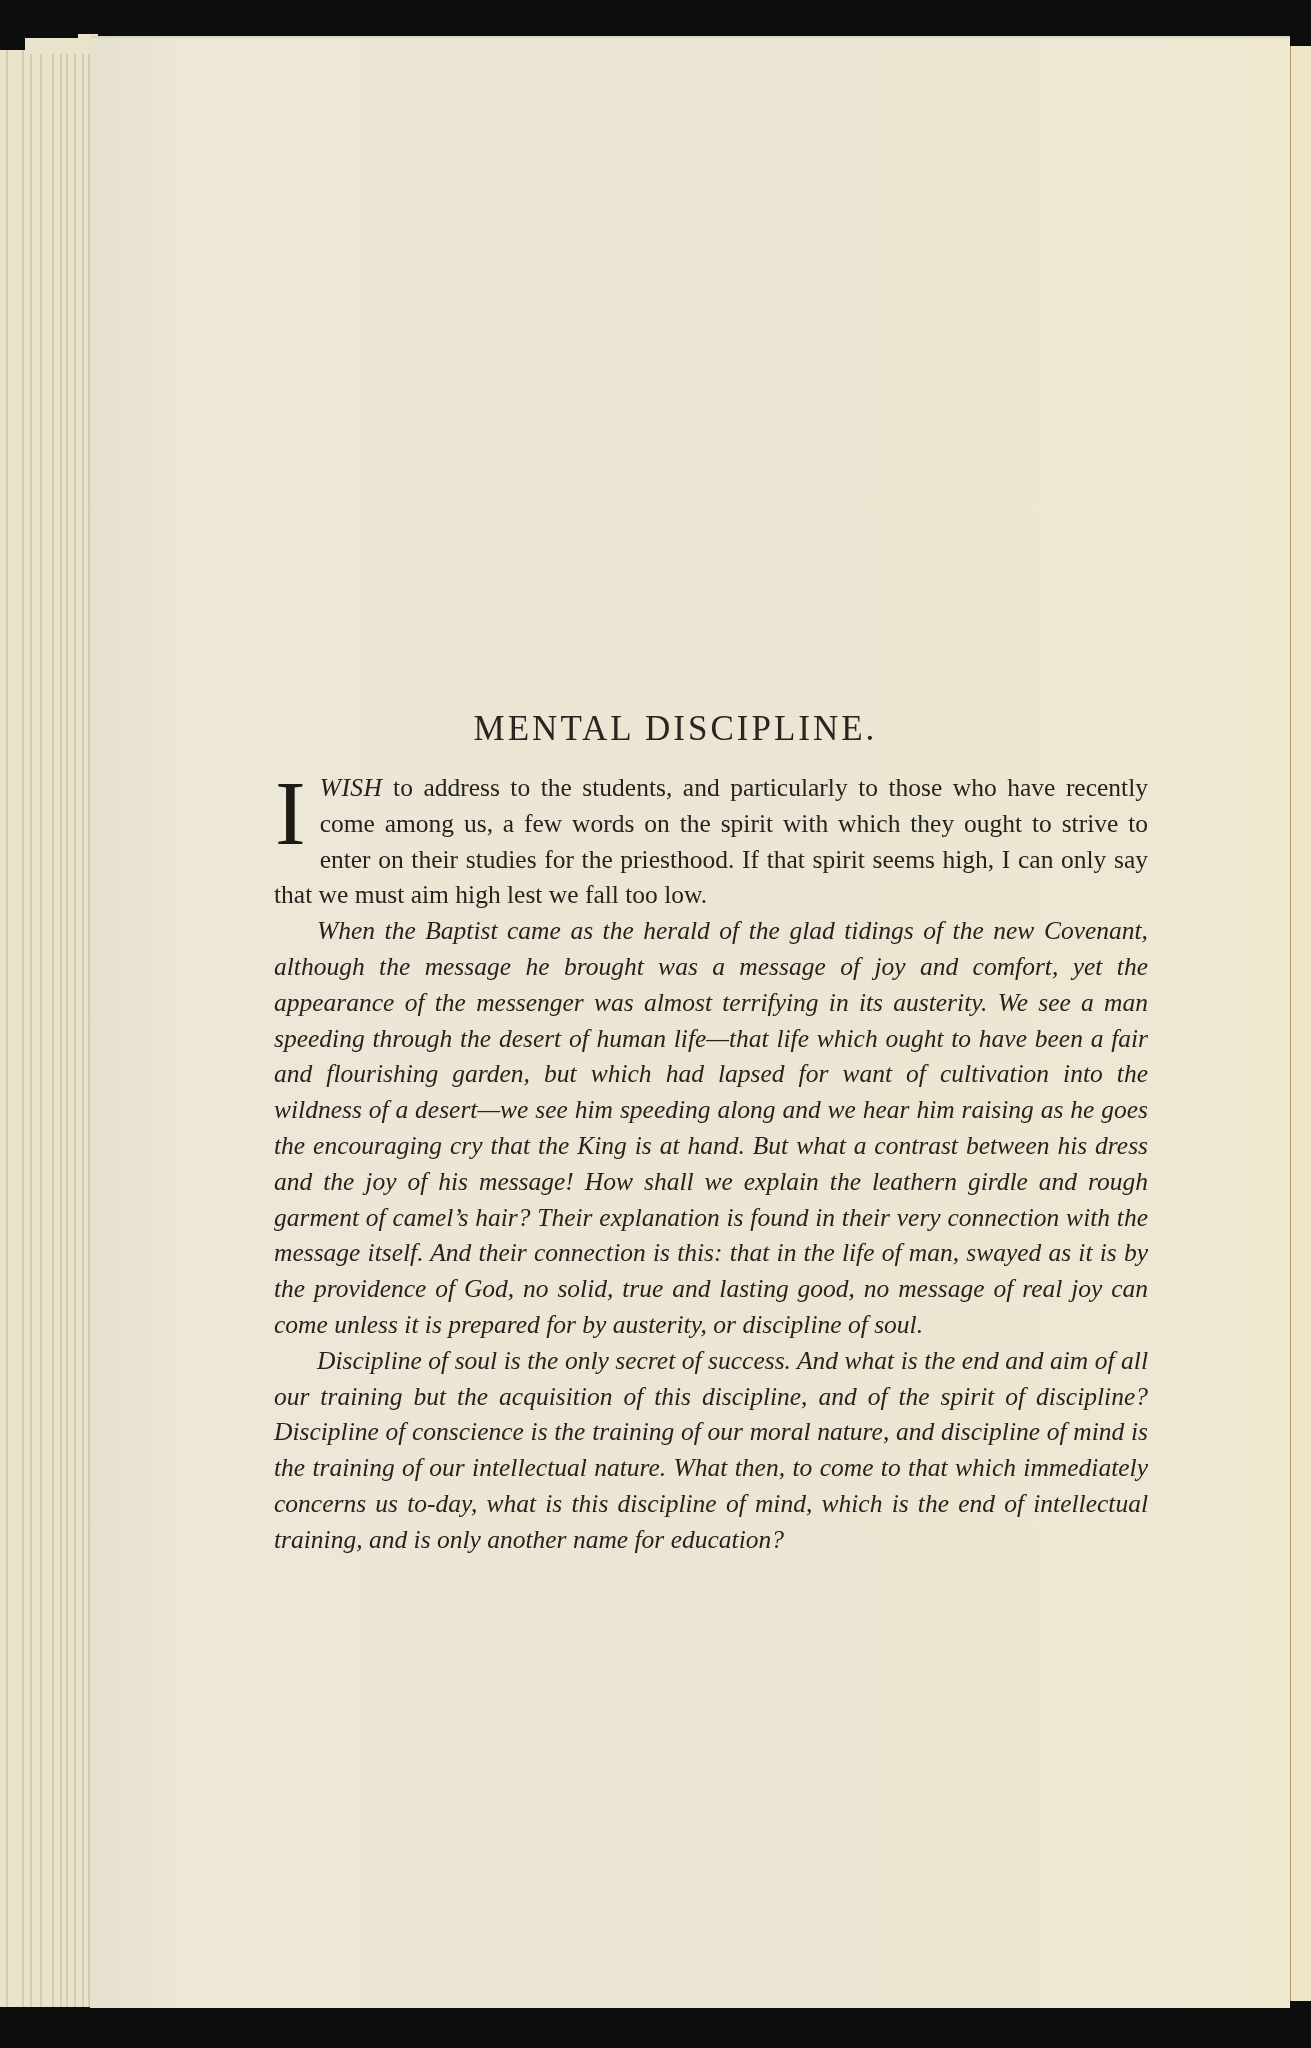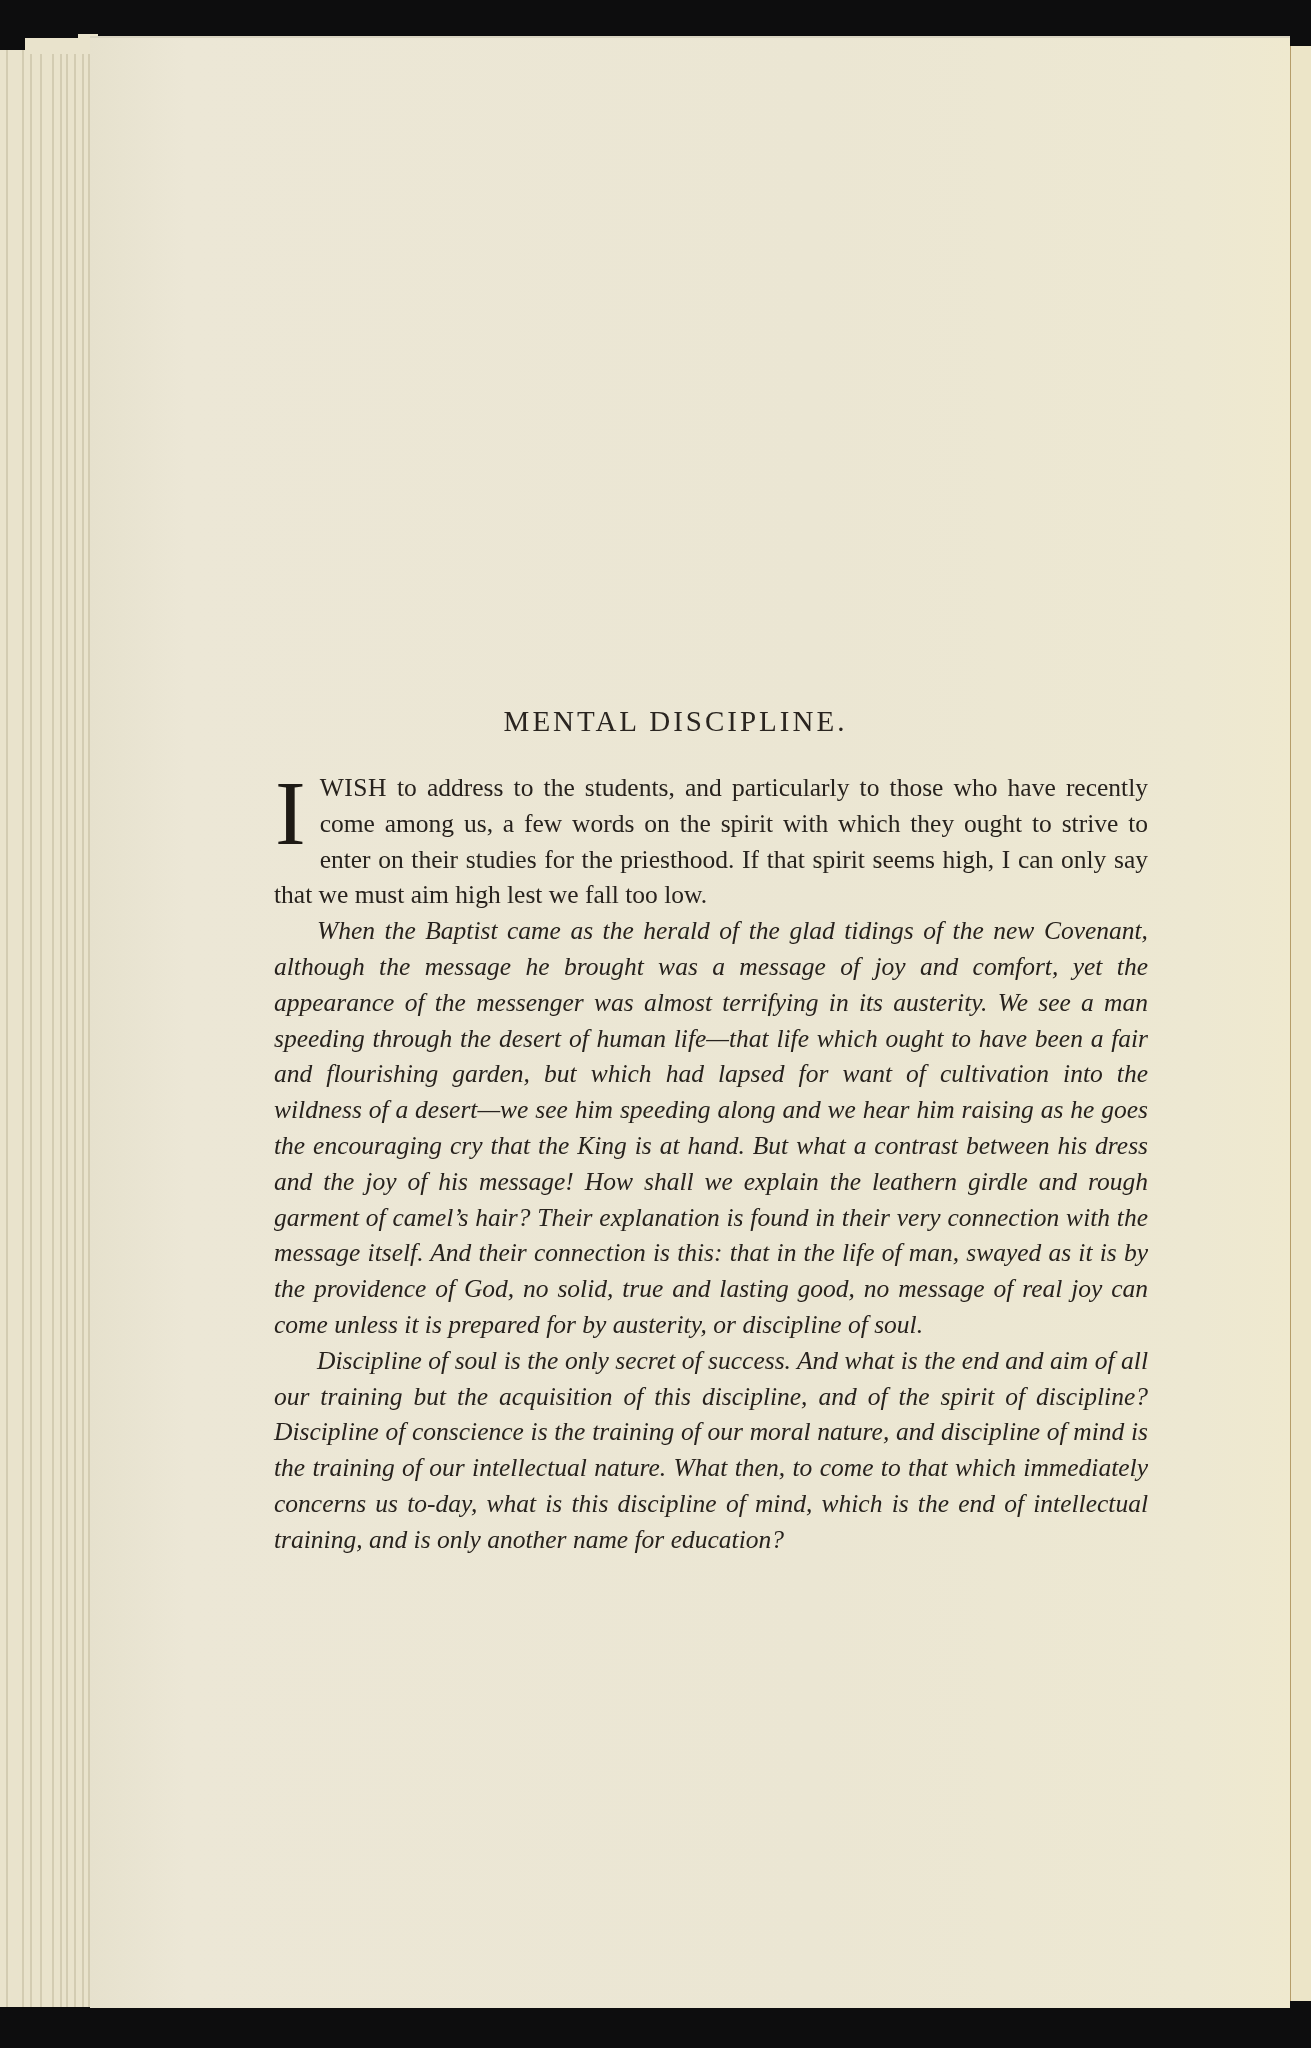--- a/index.html
+++ b/index.html
@@ -66,21 +66,21 @@
     border-left: 1px solid #b59d6a;
   }
   .title {
     position: absolute;
     top: 686px;
     left: 0;
     width: 1311px;
     text-align: center;
     padding-left: 40px;
     box-sizing: border-box;
-    font-size: 29px;
+    font-size: 35px;
     letter-spacing: 3px;
     color: #2a2520;
     font-weight: normal;
   }
   .body-text {
     position: absolute;
     top: 770px;
     left: 274px;
     width: 874px;
     color: #27221d;
@@ -99,21 +99,21 @@
     position: relative;
   }
   .drop-cap {
     float: left;
     font-size: 92px;
     line-height: 72px;
     margin: 7px 14px 0 1px;
     color: #1e1a15;
     height: 72px;
   }
-  .ws { letter-spacing: 0.5px; }
+  .ws { letter-spacing: 0.5px; font-style: italic; }
 </style>
 </head>
 <body>
 
 <div class="stack">
   <div class="leaf" style="left:6px"></div>
   <div class="leaf" style="left:22px"></div>
   <div class="leaf" style="left:30px"></div>
   <div class="leaf" style="left:40px"></div>
   <div class="leaf" style="left:52px"></div>

